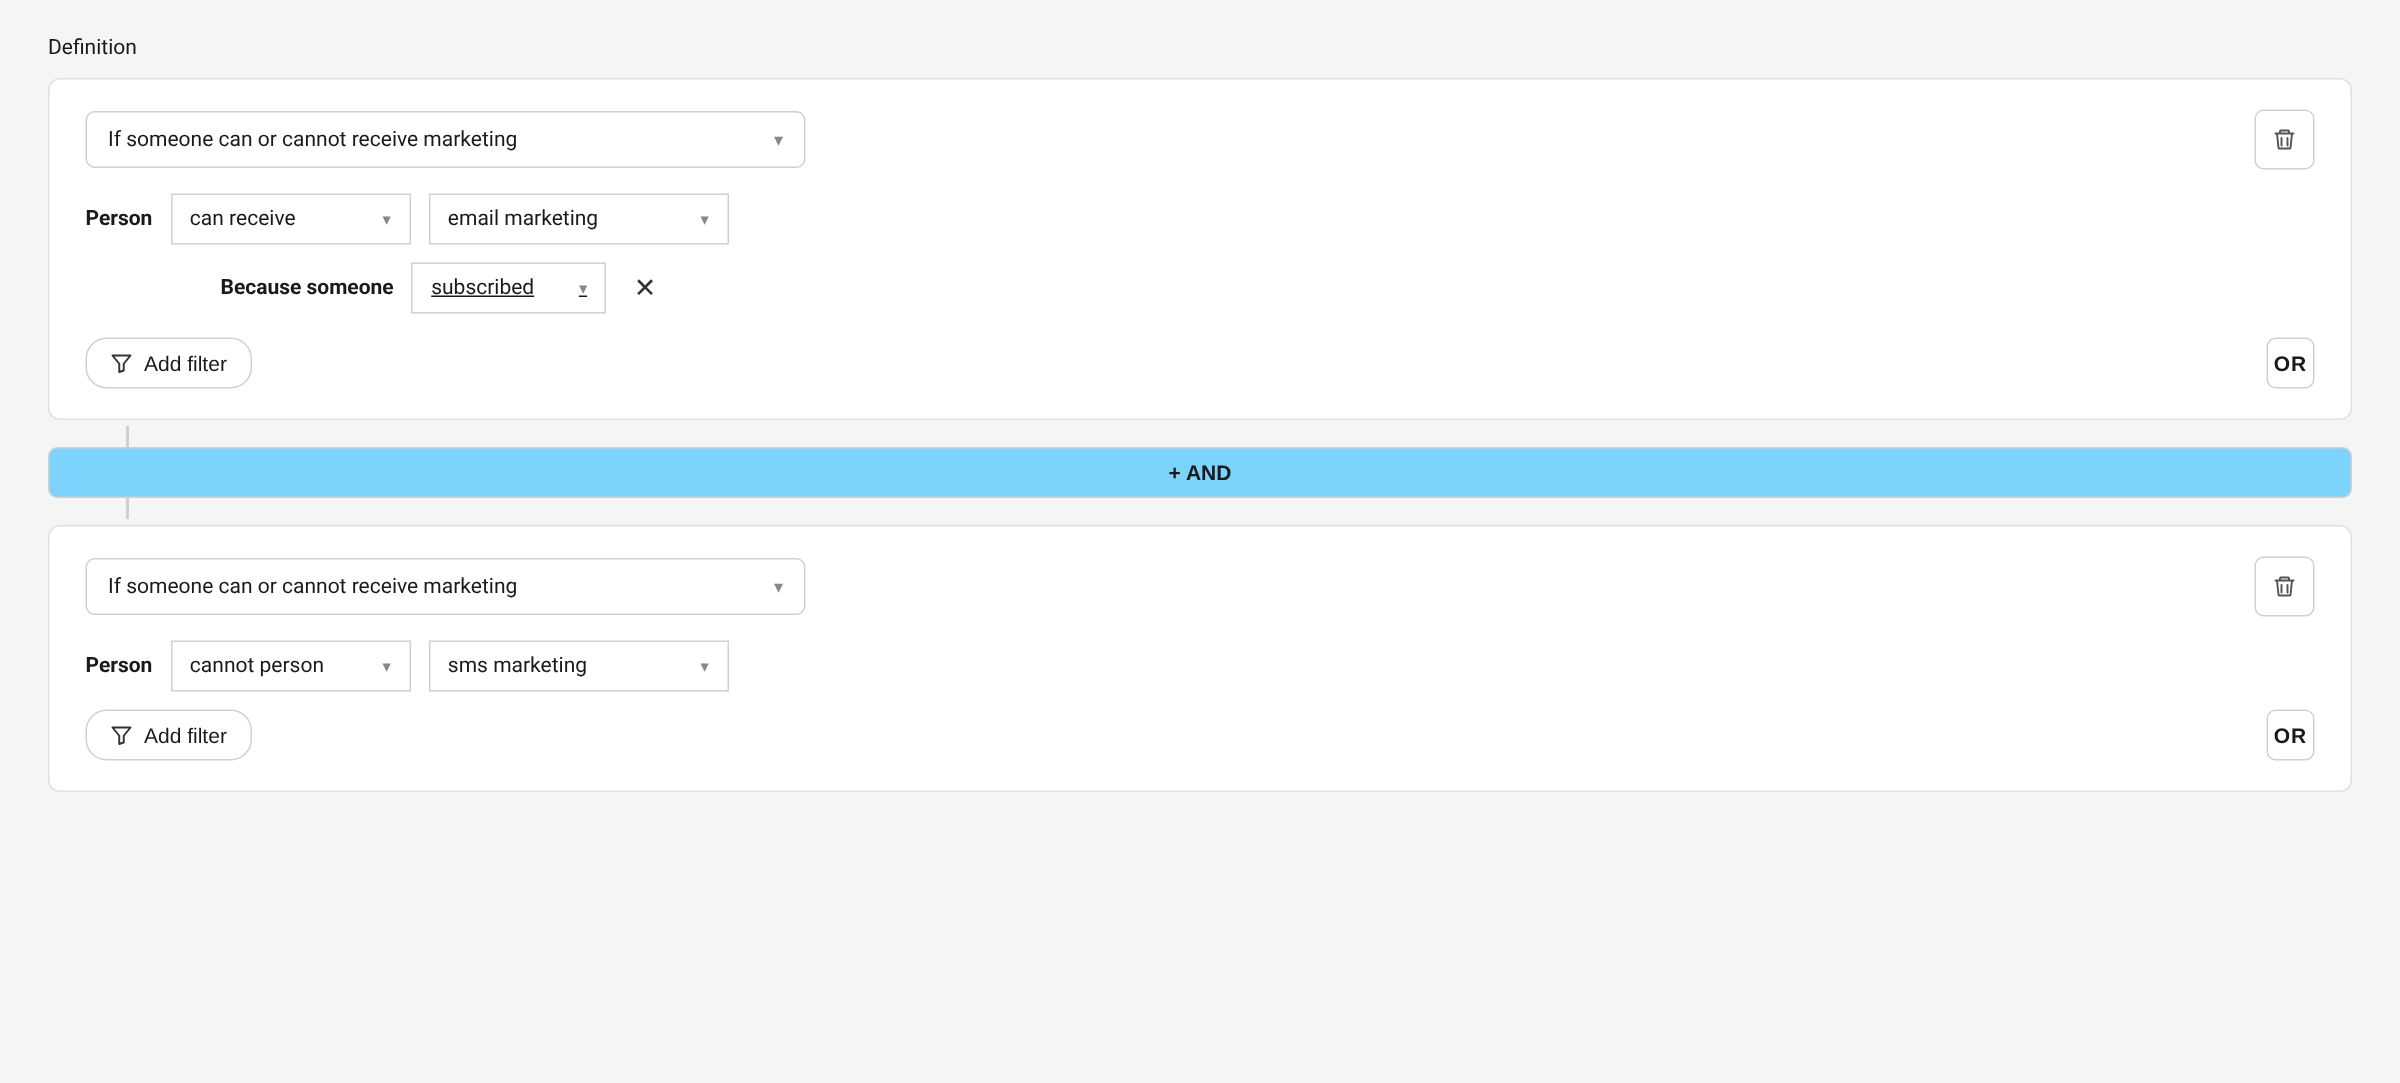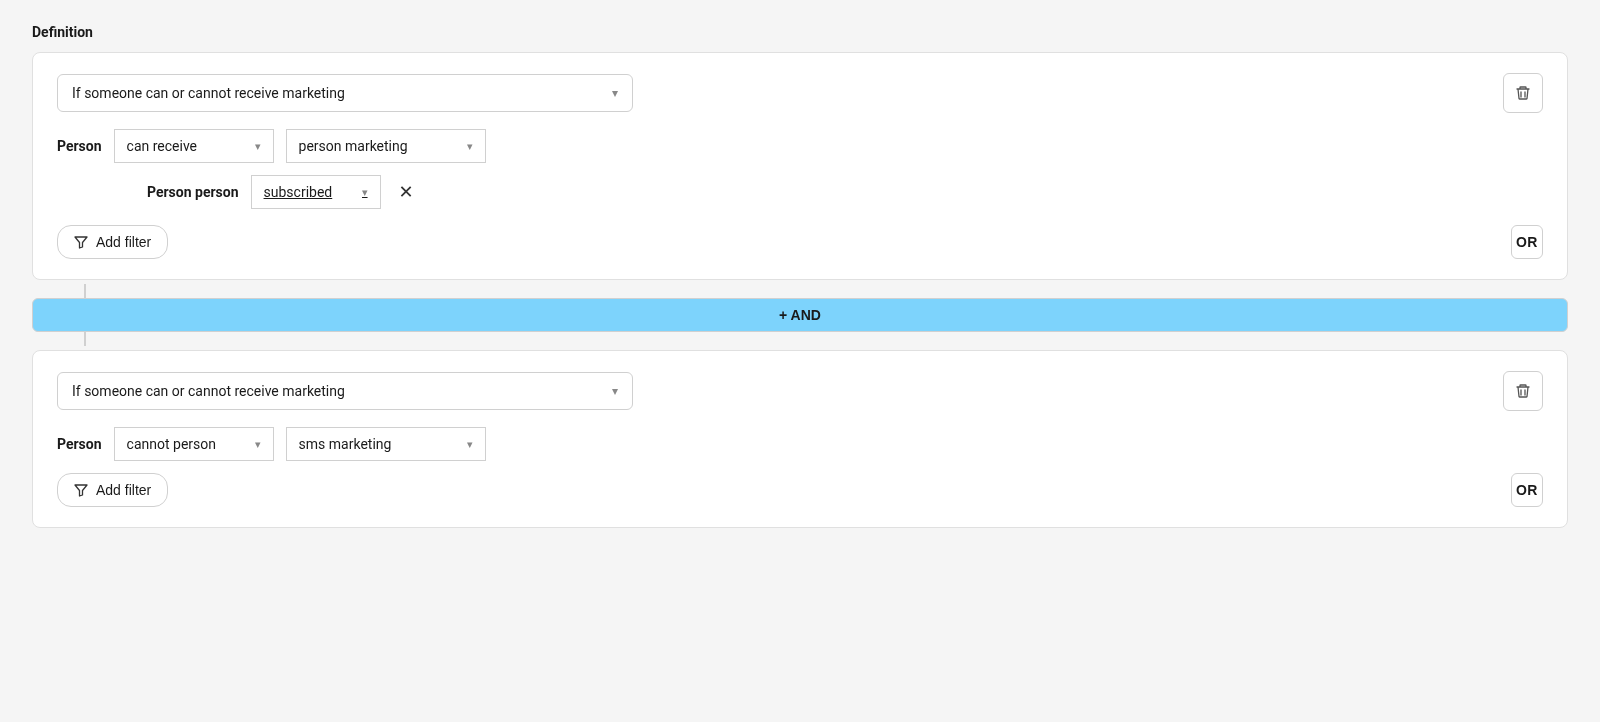--- a/index.html
+++ b/index.html
@@ -11,21 +11,21 @@
     body {
       font-family: -apple-system, BlinkMacSystemFont, 'Segoe UI', Roboto, sans-serif;
       background: #f5f5f5;
       padding: 24px 32px;
       color: #1a1a1a;
       font-size: 14px;
     }
 
     .definition-label {
       font-size: 14px;
-      font-weight: 700;
+      font-weight: 400;
       color: #1a1a1a;
       margin-bottom: 12px;
     }
 
     .condition-block {
       background: #ffffff;
       border: 1px solid #e0e0e0;
       border-radius: 8px;
       padding: 20px 24px;
       position: relative;
@@ -39,21 +39,21 @@
       margin-bottom: 16px;
     }
 
     .condition-type-select {
       display: flex;
       align-items: center;
       justify-content: space-between;
       border: 1px solid #d0d0d0;
       border-radius: 6px;
       padding: 10px 14px;
-      width: 576px;
+      width: 480px;
       background: #fff;
       cursor: pointer;
       font-size: 14px;
       color: #1a1a1a;
     }
 
     .condition-type-select .chevron {
       color: #888;
       font-size: 12px;
     }
@@ -206,27 +206,27 @@
       </button>
     </div>
 
     <div class="row">
       <span class="label-bold">Person</span>
       <div class="select-dropdown">
         <span>can receive</span>
         <span class="chevron">▾</span>
       </div>
       <div class="select-dropdown wide">
-        <span>person marketing</span>
+        <span>email marketing</span>
         <span class="chevron">▾</span>
       </div>
     </div>
 
     <div class="because-row">
-      <span class="label-bold">Person person</span>
+      <span class="label-bold">Because someone</span>
       <div class="select-dropdown small">
         <span>subscribed</span>
         <span class="chevron">▾</span>
       </div>
       <button class="x-btn">✕</button>
     </div>
 
     <div class="actions-row">
       <button class="add-filter-btn">
         <span class="filter-icon">

